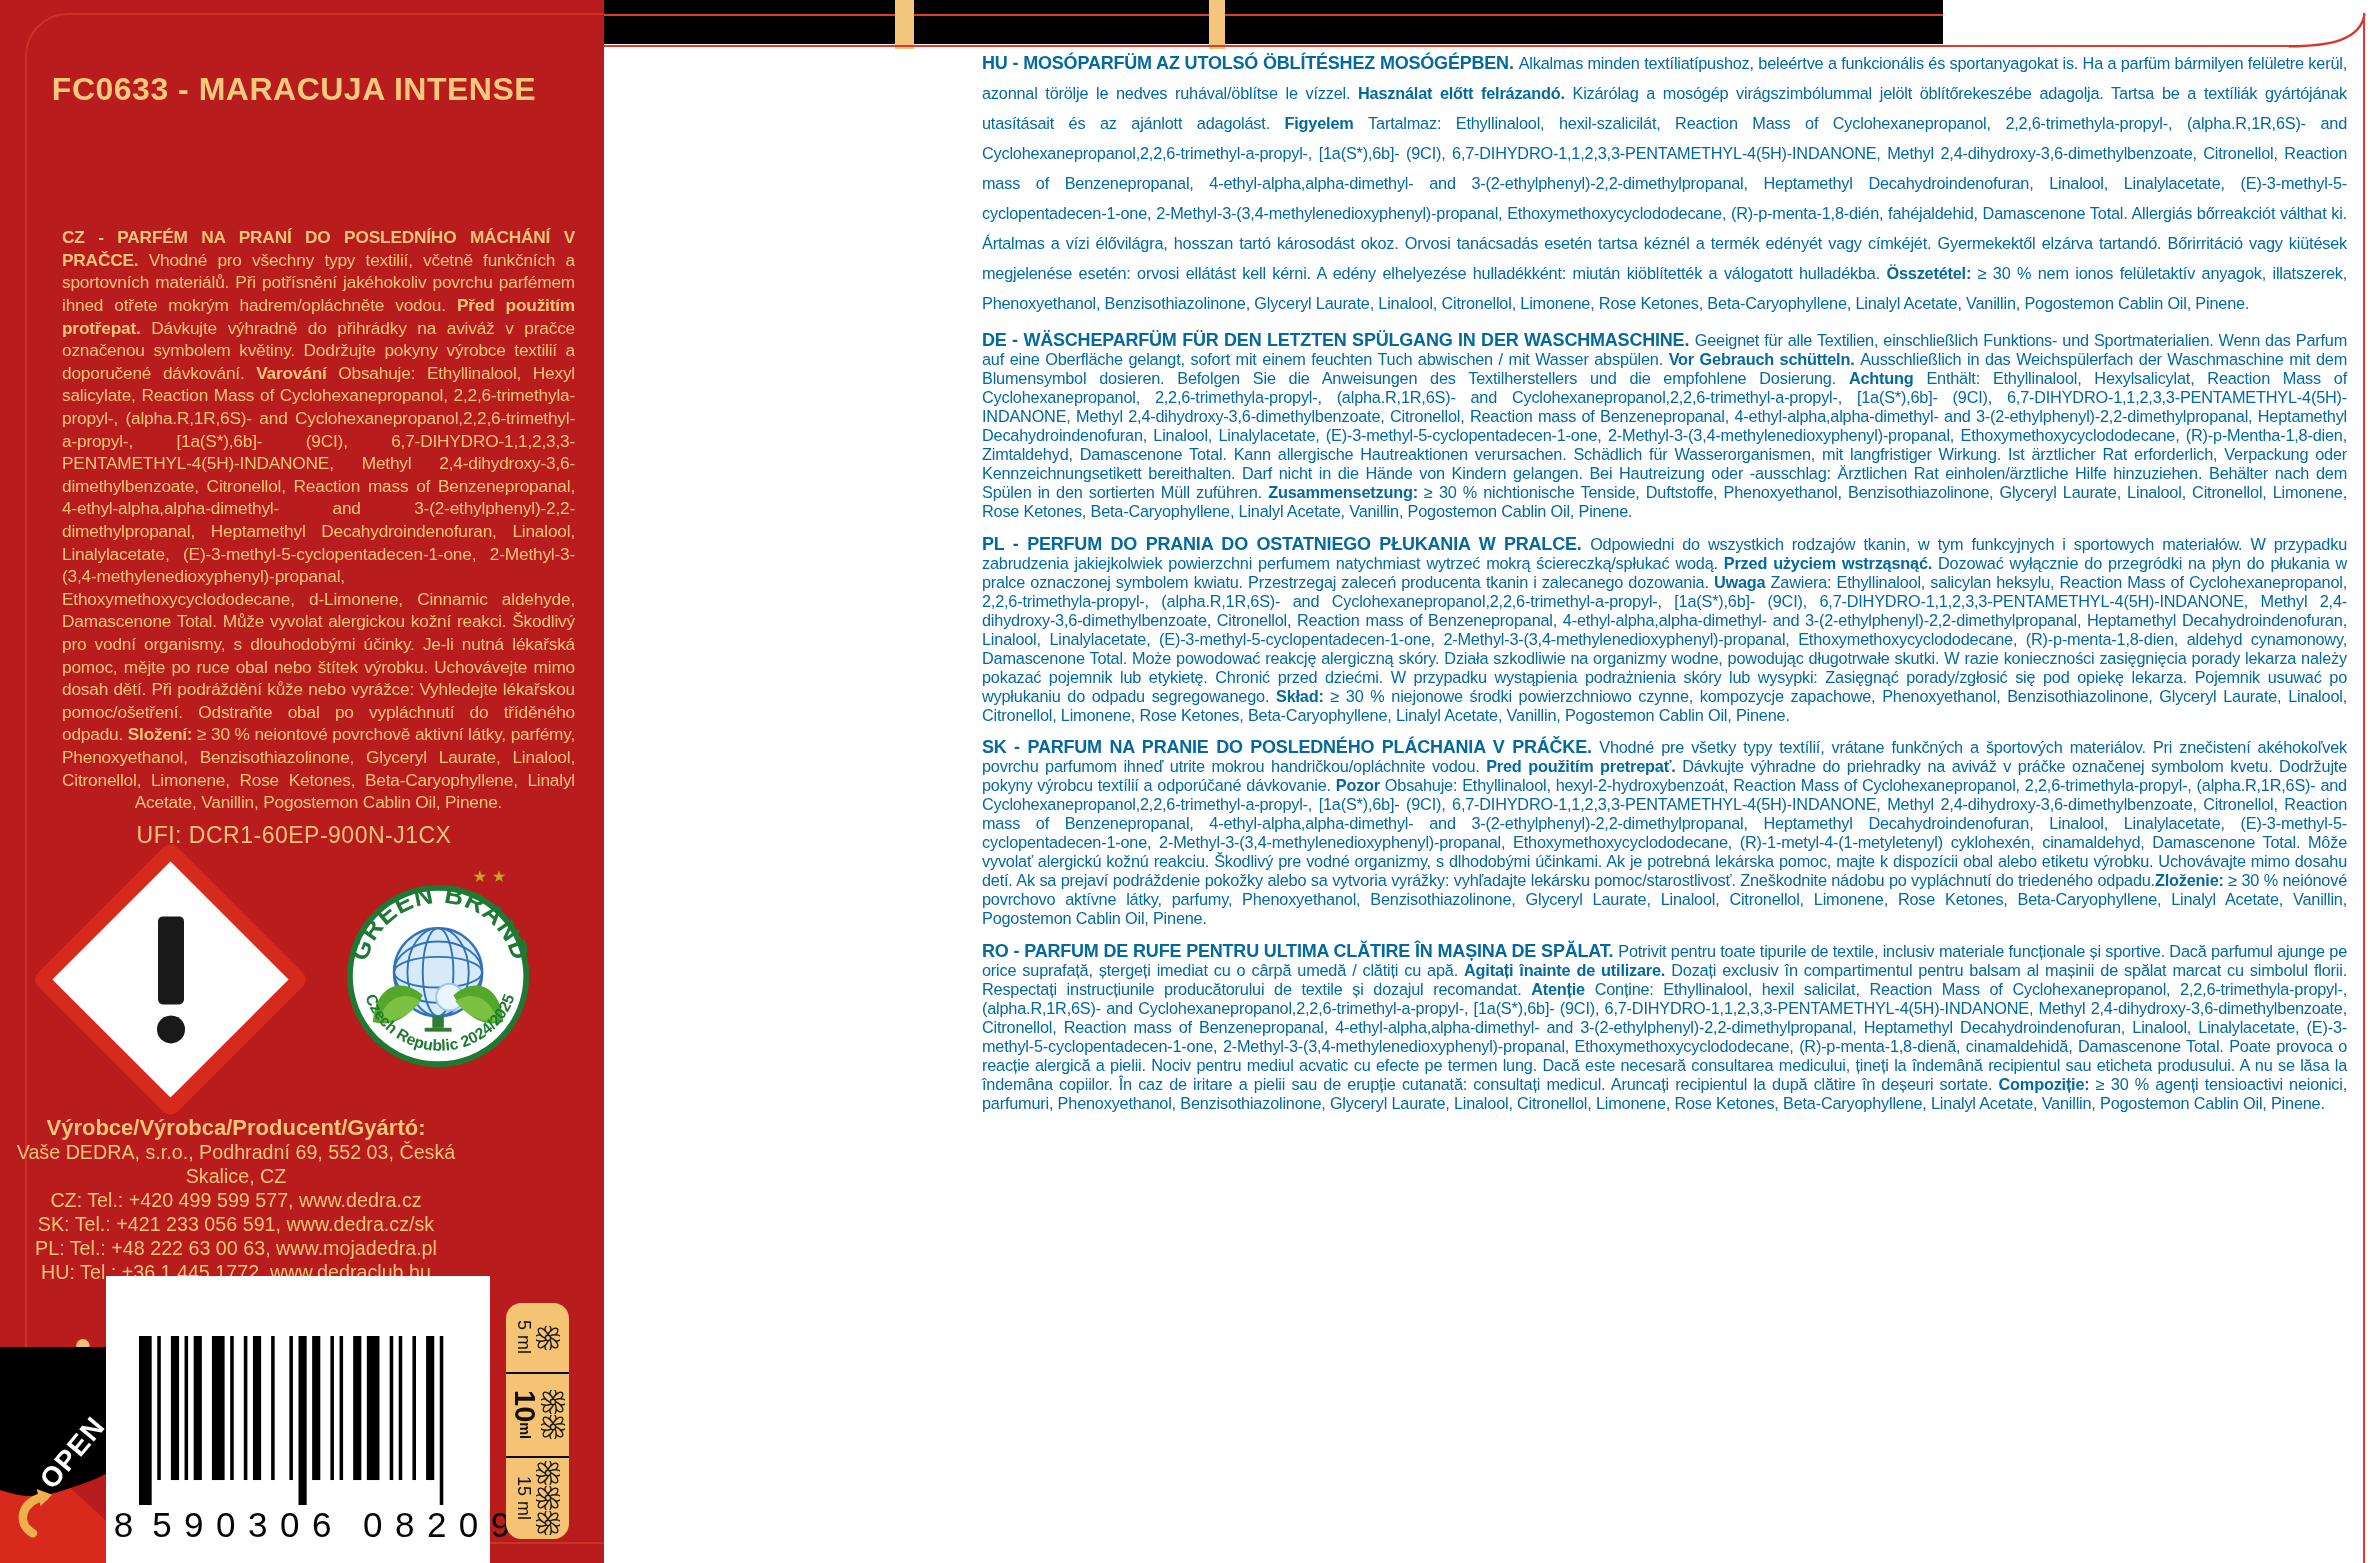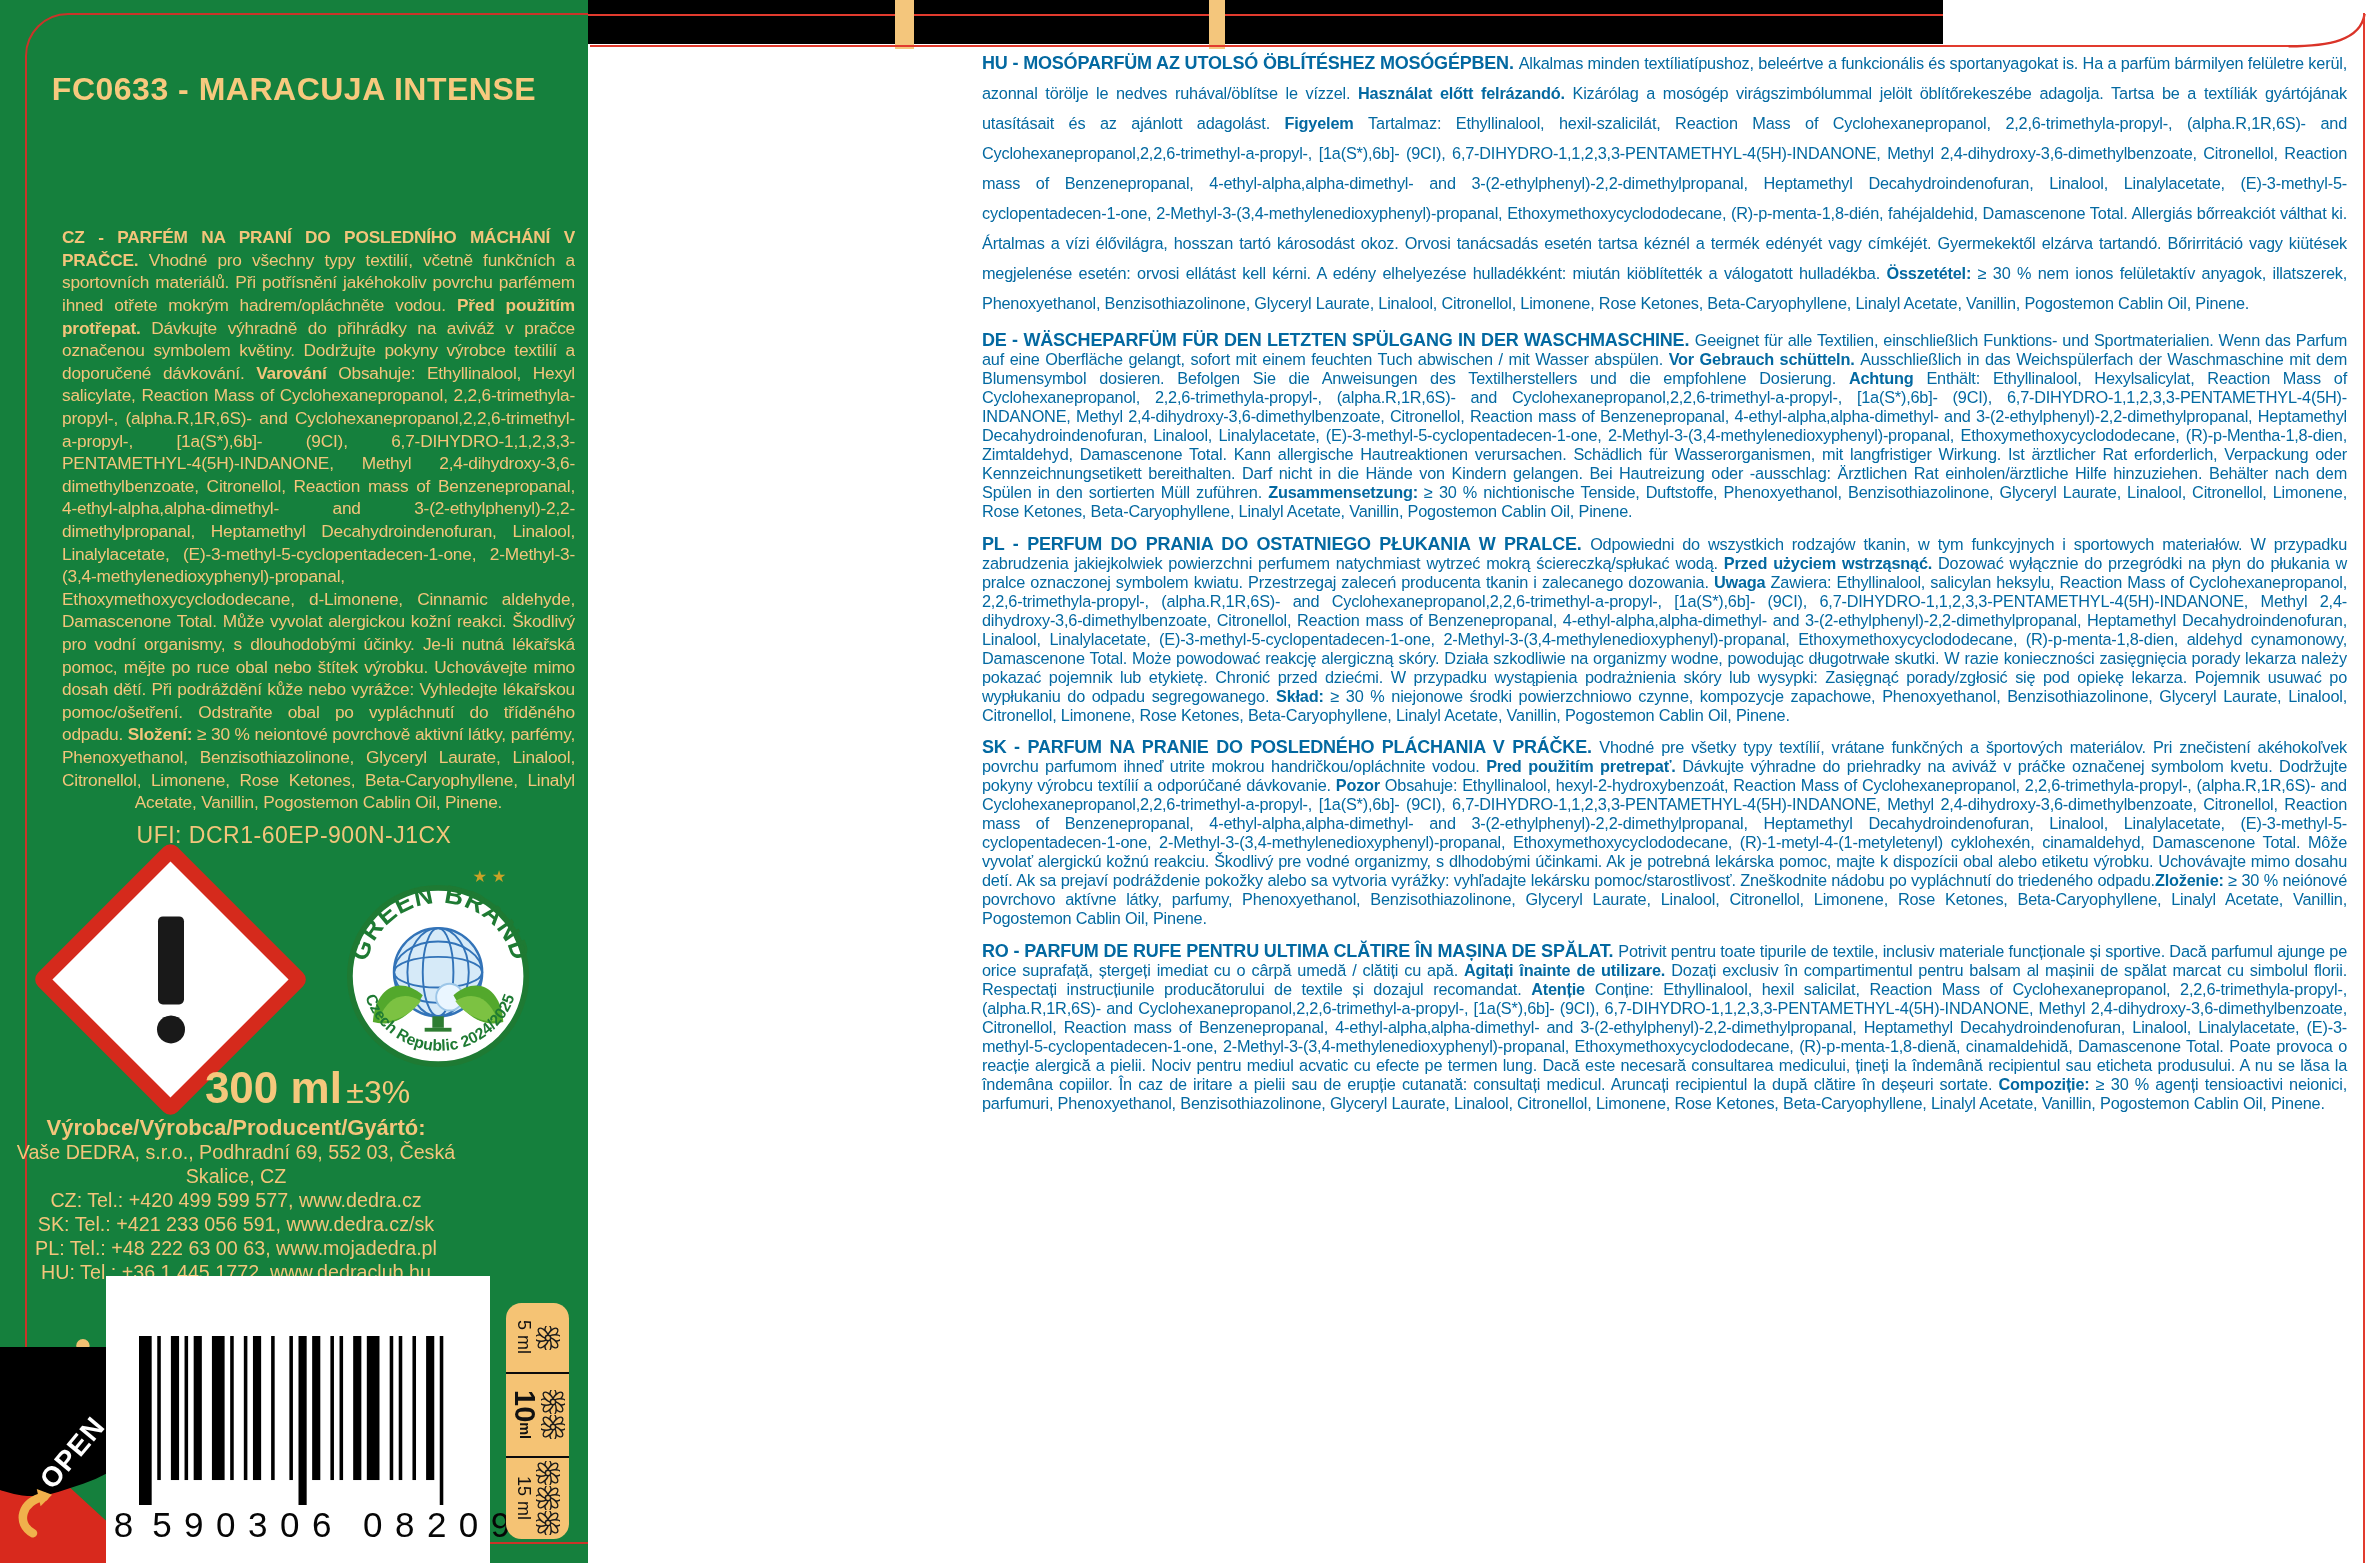--- a/index.html
+++ b/index.html
@@ -11,21 +11,21 @@
   .topbar{position:absolute;left:0;top:0;width:1943px;height:44px;background:#000;}
   .red-hline-in-bar{position:absolute;left:0;top:14.4px;width:1943px;height:1.9px;background:#e23b2e;}
   .gold-tick{position:absolute;top:0;height:49px;background:#f4c67c;}
   .tick1{left:895px;width:19px;}
   .tick2{left:1209px;width:16.3px;}
   .right-top-redline{position:absolute;left:590px;top:45px;width:1700px;height:1.9px;background:#e23b2e;}
   .corner-arc{position:absolute;left:2288px;top:11.5px;width:81px;height:38px;}
   .red-vline-right{position:absolute;left:2363px;top:13.4px;width:1.9px;height:1550px;background:#e23b2e;}
 
   
-  .left-panel{position:absolute;left:0;top:0;width:588px;height:1563px;background:#15803d;overflow:hidden;}
+  .left-panel{position:absolute;left:0;top:0;width:588px;height:1563px;background:#b91c1c;overflow:hidden;padding-left:16px;}
   .red-border{position:absolute;left:25px;top:13.4px;width:634px;height:1527px;
     border:2.9px solid #c93429;border-radius:43px 0 0 43px;}
   .title{position:absolute;left:29px;top:71px;width:530px;text-align:center;
     font-weight:bold;font-size:32px;letter-spacing:0.5px;color:#f7c97e;}
   .cz-par{position:absolute;left:62px;top:209px;width:513px;height:615px;overflow:hidden;
     font-size:17.3px;line-height:22.6px;letter-spacing:-0.2px;color:#f3c57b;
     text-align:justify;text-align-last:center;}
   .cz-par .b{font-weight:bold;}
   .ufi{position:absolute;left:0;top:822px;width:588px;text-align:center;
     font-weight:normal;font-size:23px;color:#f3c57b;letter-spacing:0.5px;}
@@ -155,24 +155,20 @@
     <path d="M36,166 C44,144 60,134 80,146 C70,160 52,170 36,166 Z" fill="#7cc242"></path>
     <path d="M166,168 C164,134 140,118 114,140 C126,162 146,174 166,168 Z" fill="#53a82c"></path>
     <path d="M160,166 C152,144 136,134 116,146 C126,160 144,170 160,166 Z" fill="#7cc242"></path>
     <path d="M92,162 h12 v12 h-12 z" fill="#2e7d32"></path>
     <path d="M84,176 h28" stroke="#2e7d32" stroke-width="4"></path>
     <text font-size="16.5" font-weight="bold" fill="#1e7a33">
       <textPath href="#gbBot" startOffset="50%" text-anchor="middle">Czech Republic 2024/2025</textPath>
     </text>
   </svg>
 
-  <div class="volume">
-    <span class="v">300 ml</span>
-    <span class="t">±3%</span>
-  </div>
 
   <div class="producer">
     <div class="head">Výrobce/Výrobca/Producent/Gyártó:</div>
     <div><span class="b">Vaše DEDRA, s.r.o.,</span><span> Podhradní 69, 552 03, Česká Skalice, CZ</span></div>
     <div><span class="b">CZ:</span><span> Tel.: +420 499 599 577, www.dedra.cz</span></div>
     <div><span class="b">SK:</span><span> Tel.: +421 233 056 591, www.dedra.cz/sk</span></div>
     <div><span class="b">PL:</span><span> Tel.: +48 222 63 00 63, www.mojadedra.pl</span></div>
     <div><span class="b">HU:</span><span> Tel.: +36 1 445 1772, www.dedraclub.hu</span></div>
   </div>
 

